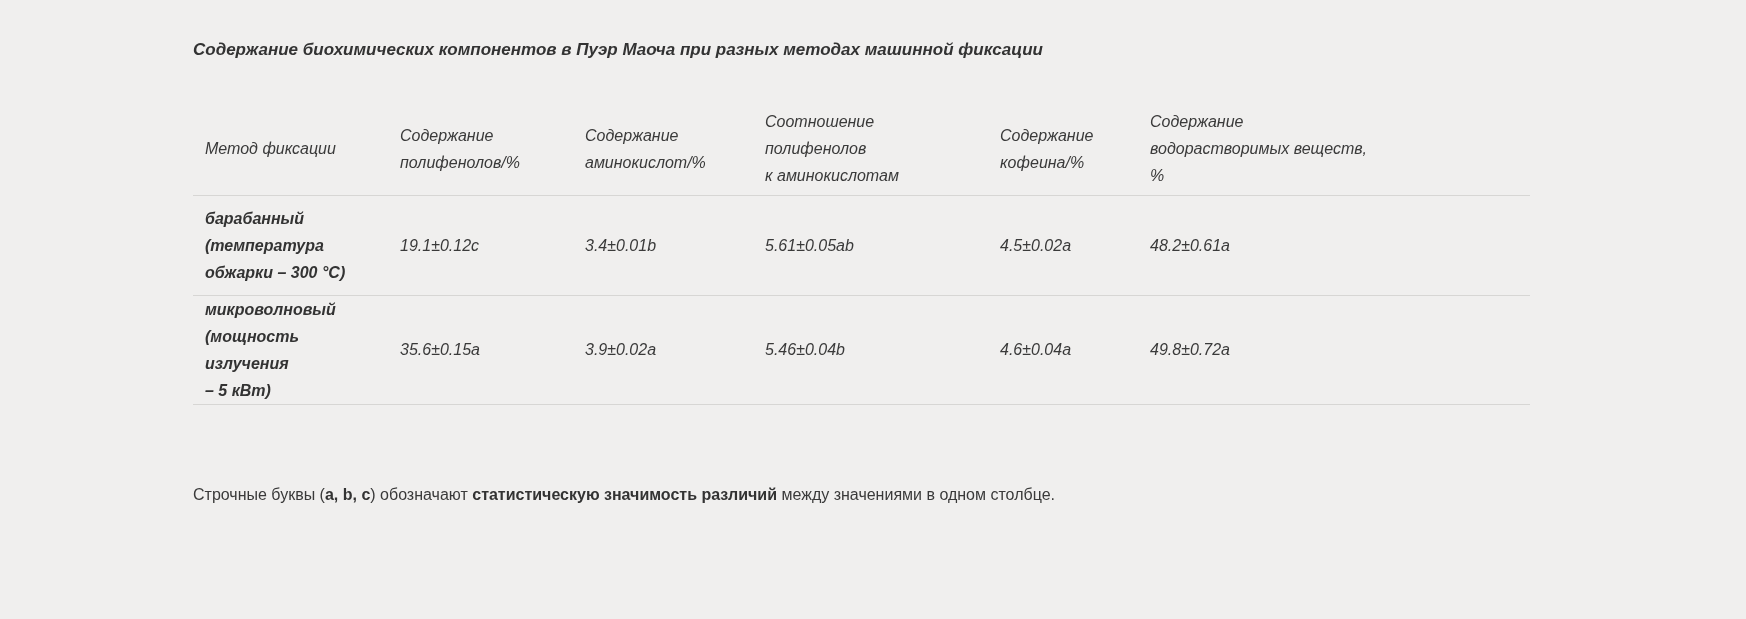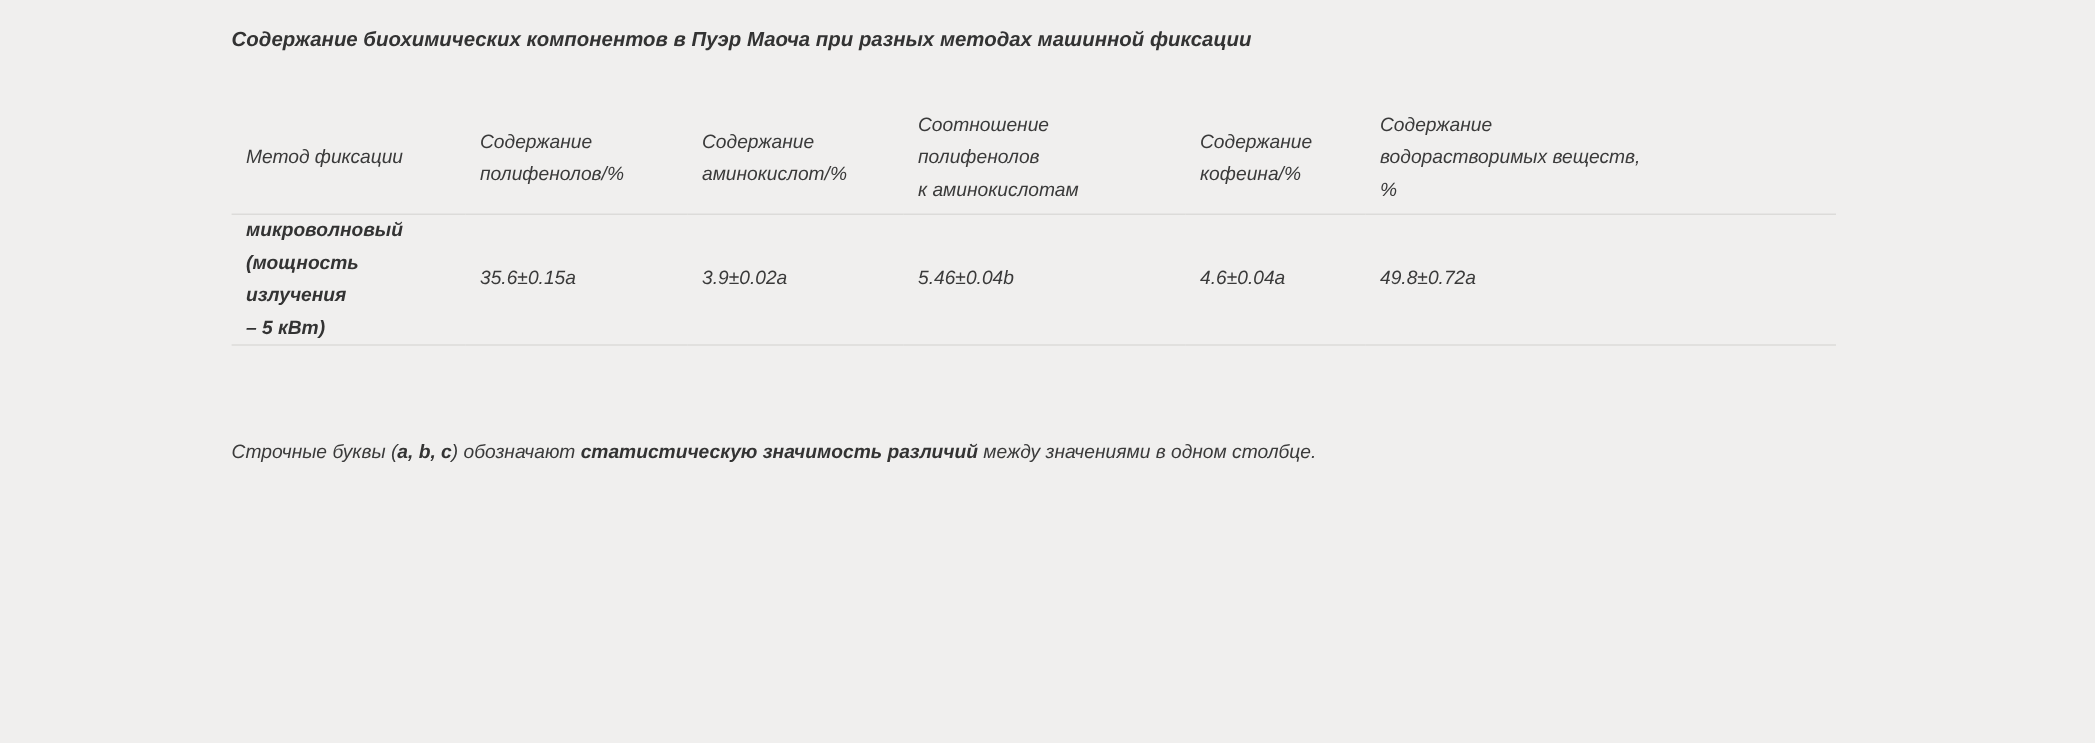--- a/index.html
+++ b/index.html
@@ -6,21 +6,21 @@
     margin: 0;
     padding: 0;
     background: #f0efee;
     font-family: "Liberation Sans", sans-serif;
     color: #3a3a3a;
   }
   .page {
     width: 1746px;
     height: 619px;
     box-sizing: border-box;
-    padding: 22px 0 0 193px;
+    padding: 39px 0 0 193px;
     overflow: hidden;
   }
   .title {
     margin: 0 0 42px 0;
     font-style: italic;
     font-weight: bold;
     font-size: 17px;
     line-height: 22px;
     color: #333333;
   }
@@ -53,21 +53,20 @@
   tbody tr {
     height: 100px;
     border-bottom: 1px solid #d7d6d4;
   }
   td.method {
     font-weight: bold;
     color: #333333;
   }
   .footnote {
     margin: 78px 0 17px 0;
-    font-style: italic;
     font-size: 16px;
     line-height: 24px;
     color: #3a3a3a;
   }
   .footnote .b {
     font-weight: bold;
     color: #333333;
   }
 </style>
 </head>
@@ -97,20 +96,30 @@
 к аминокислотам</th>
         <th>Содержание
 кофеина/%</th>
         <th>Содержание
 водорастворимых веществ,
 %</th>
       </tr>
     </thead>
     <tbody>
       <tr>
+        <td class="method">барабанный
+(температура
+обжарки – 300 °C)</td>
+        <td>19.1±0.12c</td>
+        <td>3.4±0.01b</td>
+        <td>5.61±0.05ab</td>
+        <td>4.5±0.02a</td>
+        <td>48.2±0.61a</td>
+      </tr>
+      <tr>
         <td class="method">микроволновый
 (мощность излучения
 – 5 кВт)</td>
         <td>35.6±0.15a</td>
         <td>3.9±0.02a</td>
         <td>5.46±0.04b</td>
         <td>4.6±0.04a</td>
         <td>49.8±0.72a</td>
       </tr>
     </tbody>

